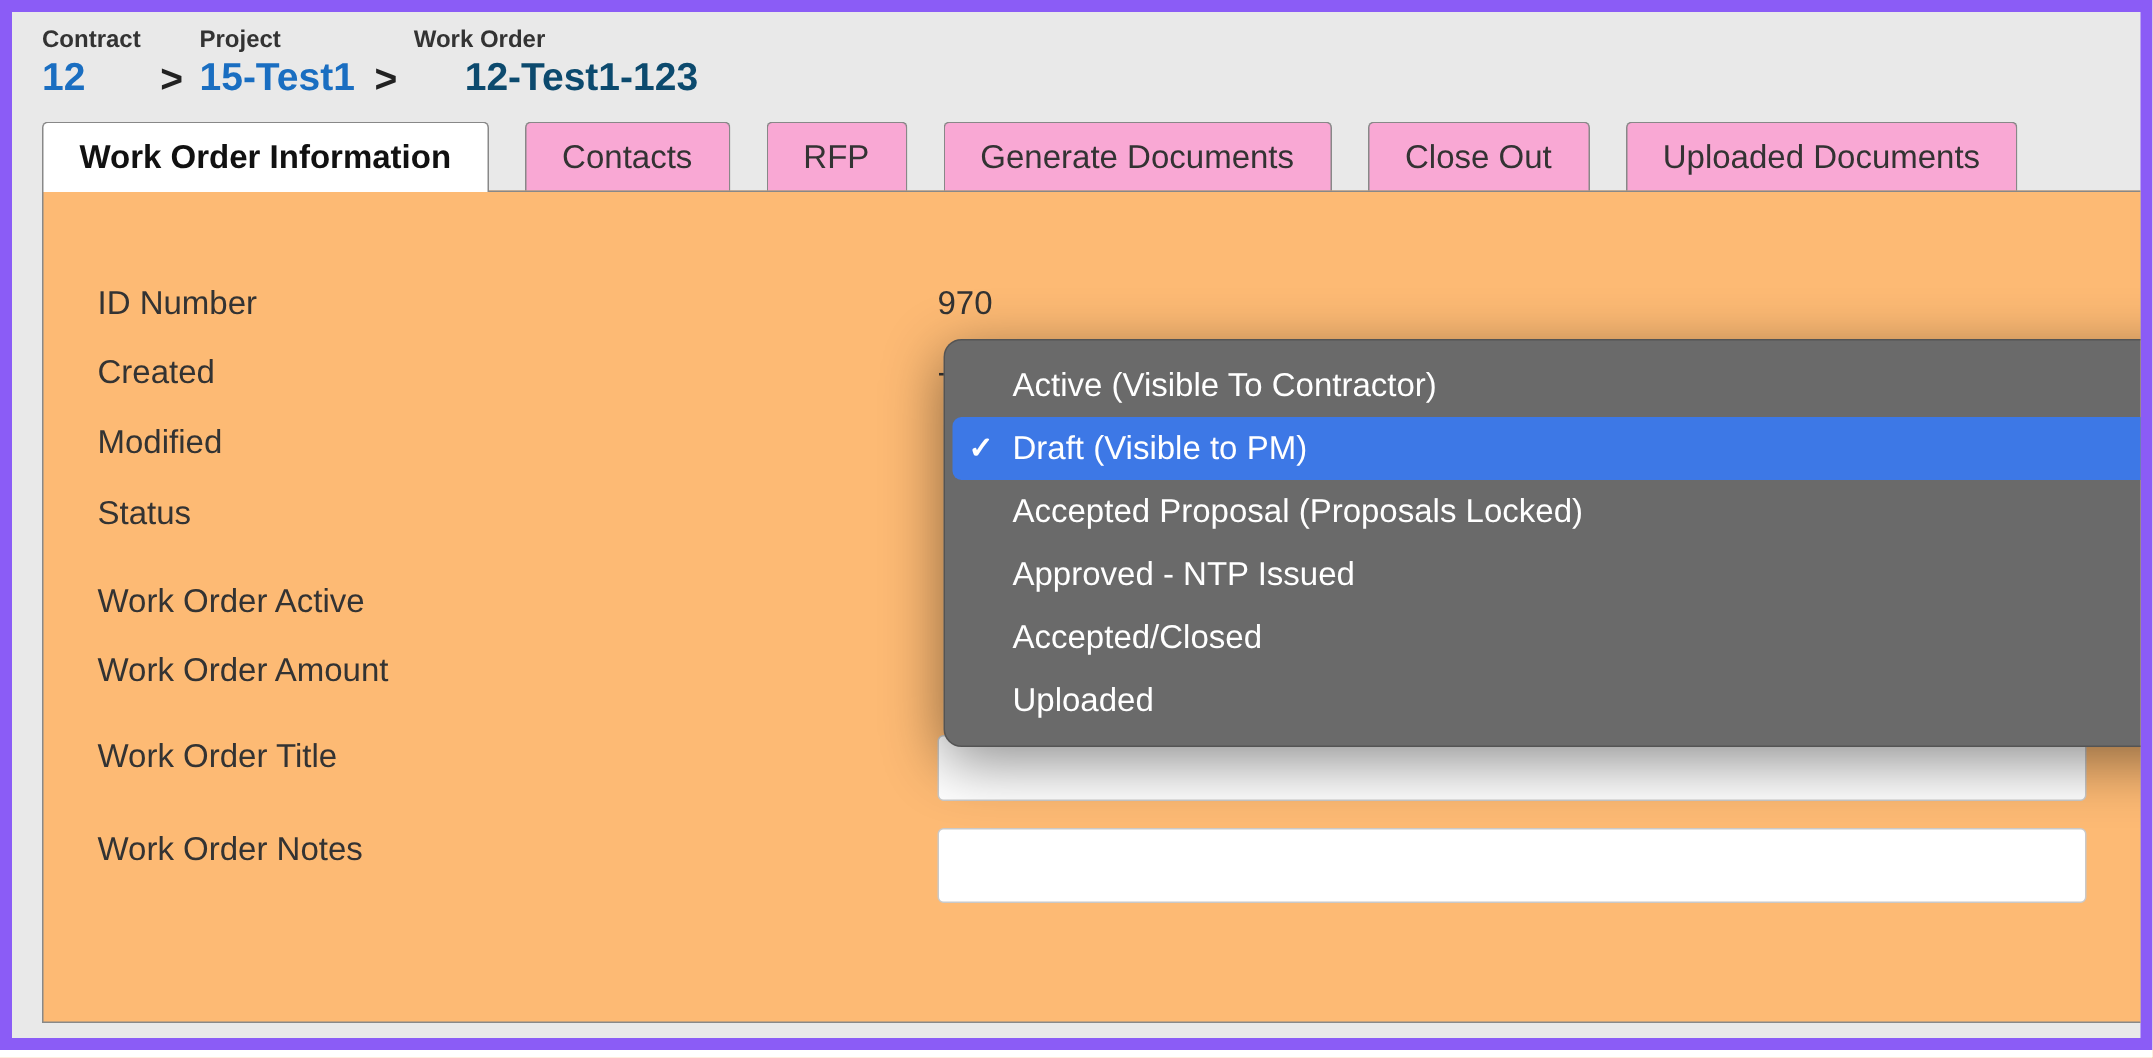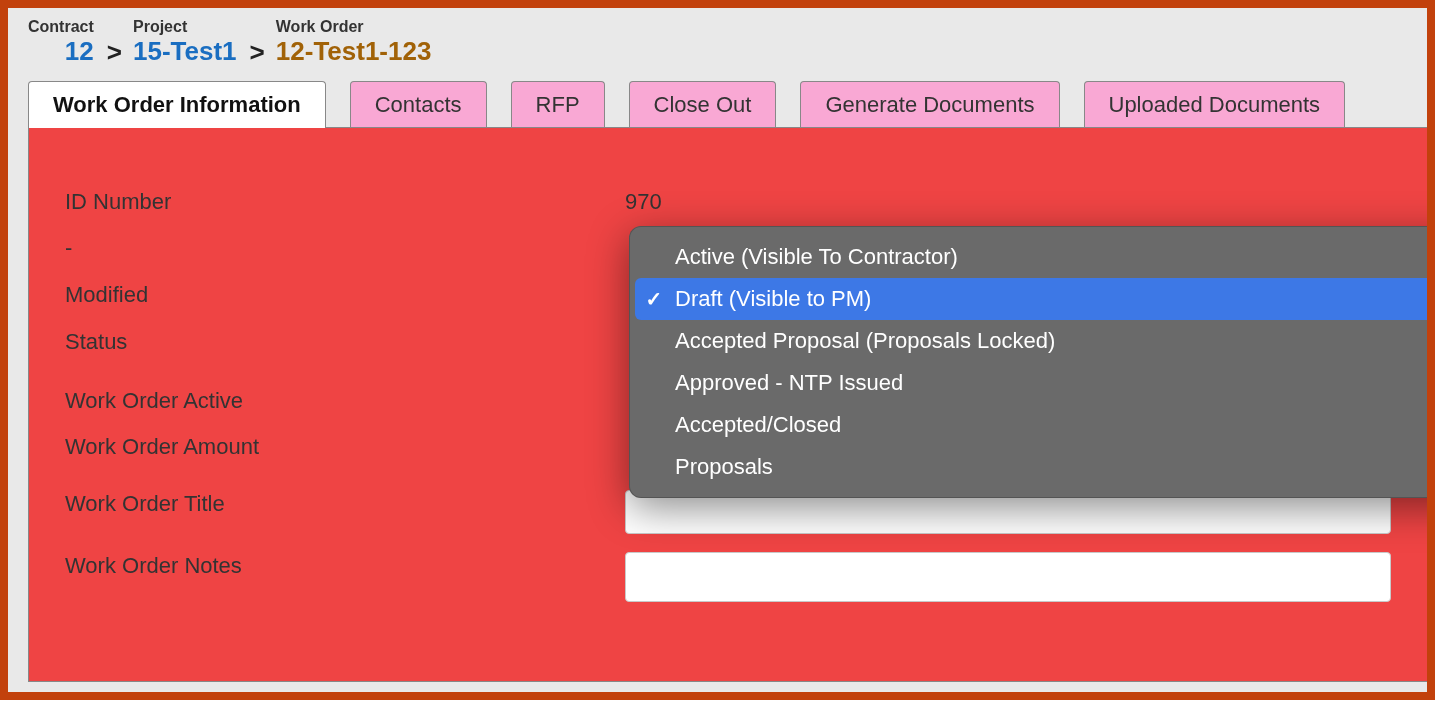--- a/index.html
+++ b/index.html
@@ -1,25 +1,25 @@
 <!DOCTYPE html>
 <html><head>
 <meta charset="utf-8">
 <style>
   * { box-sizing: border-box; margin: 0; padding: 0; }
   html, body { width: 1435px; height: 705px; font-family: "Helvetica Neue", Arial, sans-serif; background: #fff; }
-  .frame { position: relative; width: 1435px; height: 700px; border: 8px solid #c2410c; background: #e9e9e9; overflow: hidden; }
+  .frame { position: relative; width: 1435px; height: 700px; border: 8px solid #8b5cf6; background: #e9e9e9; overflow: hidden; }
 
   
   .breadcrumb { padding: 10px 20px 14px 20px; font-size: 18px; color: #222; }
   .crumb { display: inline-block; vertical-align: top; margin-right: 2px; }
   .crumb .group-label { font-size: 16px; font-weight: 700; color: #333; display:block; line-height: 1.1; }
   .crumb .group-value { font-size: 26px; font-weight: 700; display:block; line-height: 1.2; }
-  .crumb .link { color: #1a6ec1; cursor: pointer; text-align: right; }
-  .crumb .plain { color: #a16207; }
+  .crumb .link { color: #1a6ec1; cursor: pointer; }
+  .crumb .plain { color: #0c4a6e; margin-left: 34px; }
   .sep { display: inline-block; font-size: 26px; font-weight: 700; color: #222; padding: 0 6px; vertical-align: bottom; line-height: 1.05; }
 
   
   .tabs-row { display: flex; align-items: flex-end; padding: 0 0 0 20px; gap: 24px; }
   .tab {
     background: #f9a8d4;
     border: 1px solid #888;
     border-bottom: none;
     padding: 10px 24px;
     font-size: 22px;
@@ -33,21 +33,21 @@
     background: #fff;
     font-weight: 700;
     color: #111;
     border-color: #888;
     position: relative;
     z-index: 2;
   }
 
   
   .content {
-    background: #ef4444;
+    background: #fdba74;
     border: 1px solid #888;
     margin: 0 0 0 20px;
     position: relative;
     width: 1400px;
     height: 555px;
     padding: 60px 36px 20px 36px;
     margin-top: -1px;
   }
 
   .field-row { display: flex; align-items: flex-start; margin-bottom: 18px; font-size: 22px; color: #333; }
@@ -132,33 +132,34 @@
     <span class="crumb">
       <span class="group-label">Work Order</span>
       <span class="group-value plain">12-Test1-123</span>
     </span>
   </div>
 
   <div class="tabs-row">
     <div class="tab active">Work Order Information</div>
     <div class="tab">Contacts</div>
     <div class="tab">RFP</div>
+    <div class="tab">Generate Documents</div>
     <div class="tab">Close Out</div>
-    <div class="tab">Generate Documents</div>
     <div class="tab">Uploaded Documents</div>
   </div>
 
   <div class="content">
 
     <div class="field-row">
       <div class="field-label">ID Number</div>
       <div class="field-value">970</div>
     </div>
 
     <div class="field-row">
+      <div class="field-label">Created</div>
       <div class="field-value">-</div>
     </div>
 
     <div class="field-row">
       <div class="field-label">Modified</div>
       <div class="field-value"></div>
     </div>
 
     <div class="field-row">
       <div class="field-label">Status</div>
@@ -207,18 +208,18 @@
       <div class="dropdown-option">
         <span class="check">✓</span>
         <span>Approved - NTP Issued</span>
       </div>
       <div class="dropdown-option">
         <span class="check">✓</span>
         <span>Accepted/Closed</span>
       </div>
       <div class="dropdown-option">
         <span class="check">✓</span>
-        <span>Proposals</span>
+        <span>Uploaded</span>
       </div>
     </div>
 
   </div>
 </div>
 
 </body></html>

